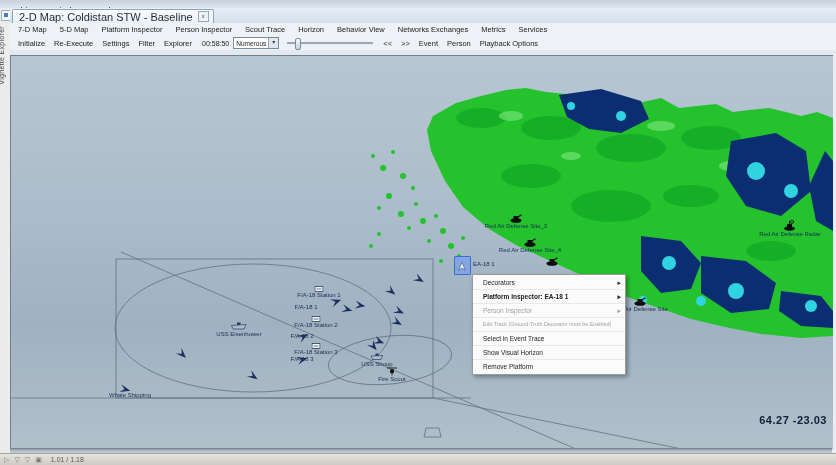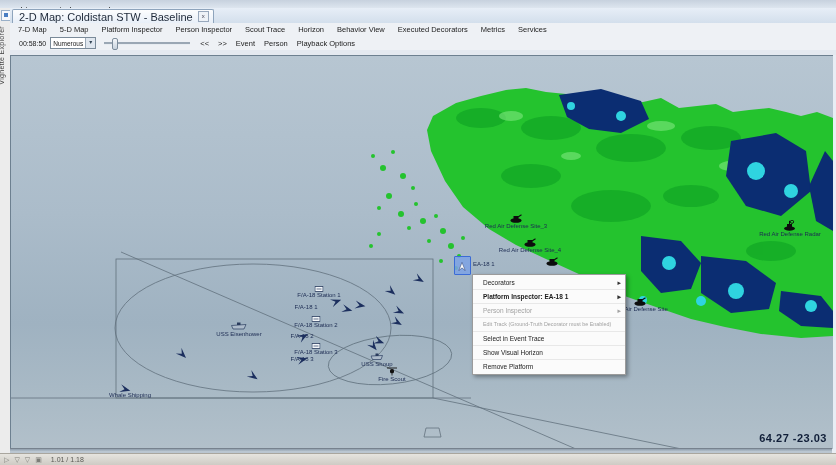--- a/index.html
+++ b/index.html
@@ -39,21 +39,21 @@
   .slider{position:relative;width:86px;height:12px;margin-right:10px;}
   .slider .track{position:absolute;left:0;right:0;top:5px;height:2px;background:#9aa7b4;border-bottom:1px solid #e7ecf1;}
   .slider .thumb{position:absolute;left:8px;top:1px;width:4px;height:10px;background:linear-gradient(180deg,#f4f7fa,#c7d2dd);border:1px solid #7d8d9c;border-radius:2px;}
   .gaprow{position:absolute;left:10px;top:50px;width:826px;height:5px;background:#e4e9f0;}
 
   
   .map{position:absolute;left:10px;top:55px;width:822px;height:393px;overflow:hidden;
     border-top:1px solid #6d8090;border-left:1px solid #6d8090;
     background:linear-gradient(180deg,#b7c6d2 0%,#abbcca 40%,#9fb2c1 68%,#a8b9c5 84%,#b2c0ca 100%);}
   .map svg.layer{position:absolute;left:0;top:0;}
-  .coords{position:absolute;right:6px;bottom:5px;font-size:11px;font-weight:bold;color:#101e38;letter-spacing:.5px;}
+  .coords{position:absolute;right:6px;bottom:23px;font-size:11px;font-weight:bold;color:#101e38;letter-spacing:.5px;}
 
   
   .platform,.unit{position:absolute;}
   .plabel{position:absolute;transform:translateX(-50%);font-size:6px;color:#1c2b52;white-space:nowrap;}
   .picon{position:absolute;transform:translate(-50%,-50%);}
   .sel{position:absolute;width:15px;height:17px;background:rgba(125,162,228,.85);border:1px solid #3b6bd6;border-radius:1px;}
   .sel svg{margin:4px 0 0 2px;}
   .sel-label{position:absolute;left:18px;top:4px;font-size:6px;color:#1c2b52;white-space:nowrap;}
 
   
@@ -98,26 +98,33 @@
   </div>
 
   <div class="row ribbon" id="ribbon">
       <span>7-D Map</span>
       <span>5-D Map</span>
       <span>Platform Inspector</span>
       <span>Person Inspector</span>
       <span>Scout Trace</span>
       <span>Horizon</span>
       <span>Behavior View</span>
-      <span>Executed Decorators</span>
+      <span>Networks Exchanges</span>
       <span>Metrics</span>
       <span>Services</span>
     </div>
 
   <div class="row toolbar">
+    <span id="tb-left" style="display:flex;align-items:center;">
+        <span class="tbtn">Initialize</span>
+        <span class="tbtn">Re-Execute</span>
+        <span class="tbtn">Settings</span>
+        <span class="tbtn">Filter</span>
+        <span class="tbtn">Explorer</span>
+      </span>
     <span class="tb-time">00:58:50</span>
     <span class="combo">
       <span class="val">Numerous</span>
       <span class="arr">▾</span>
     </span>
     <span class="slider">
       <span class="track"></span>
       <span class="thumb"></span>
     </span>
     <span id="tb-right" style="display:flex;align-items:center;">

